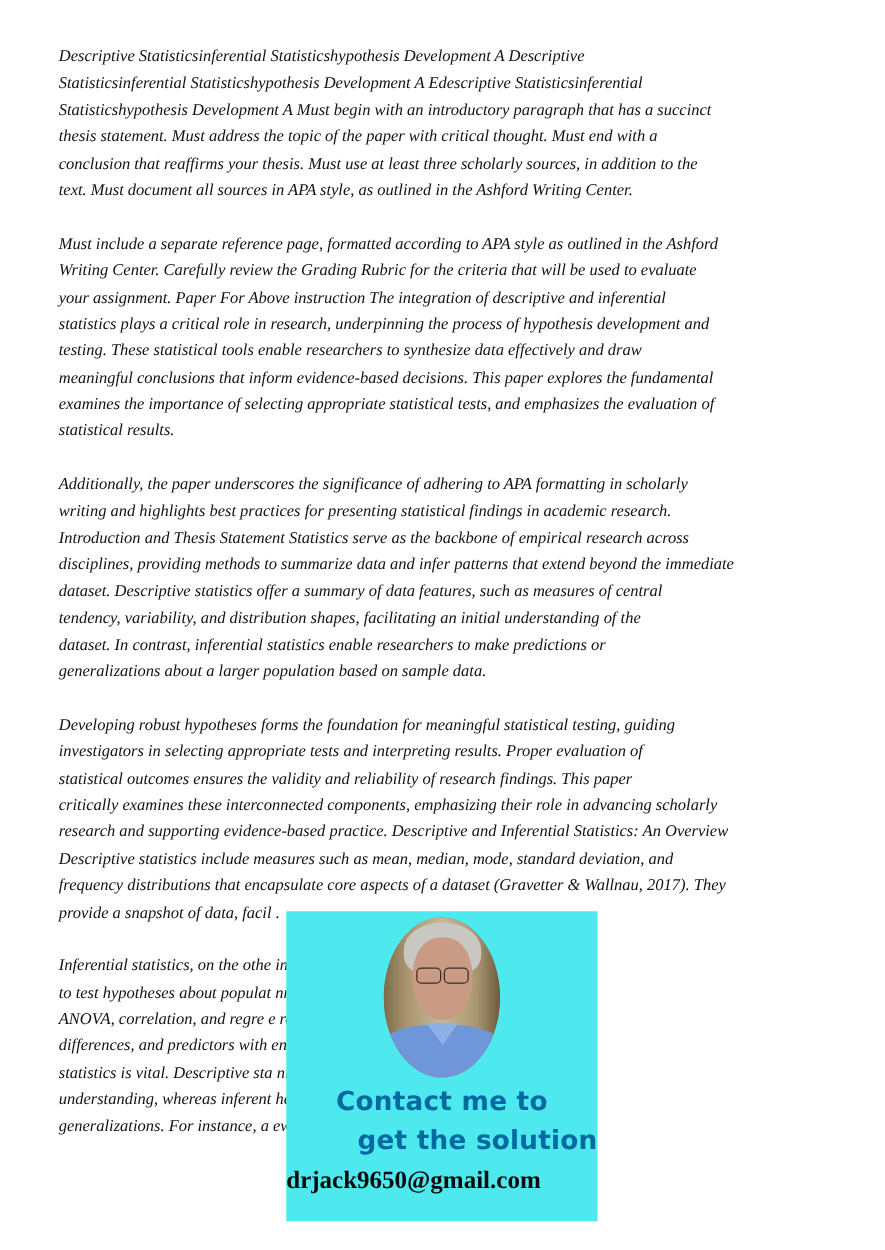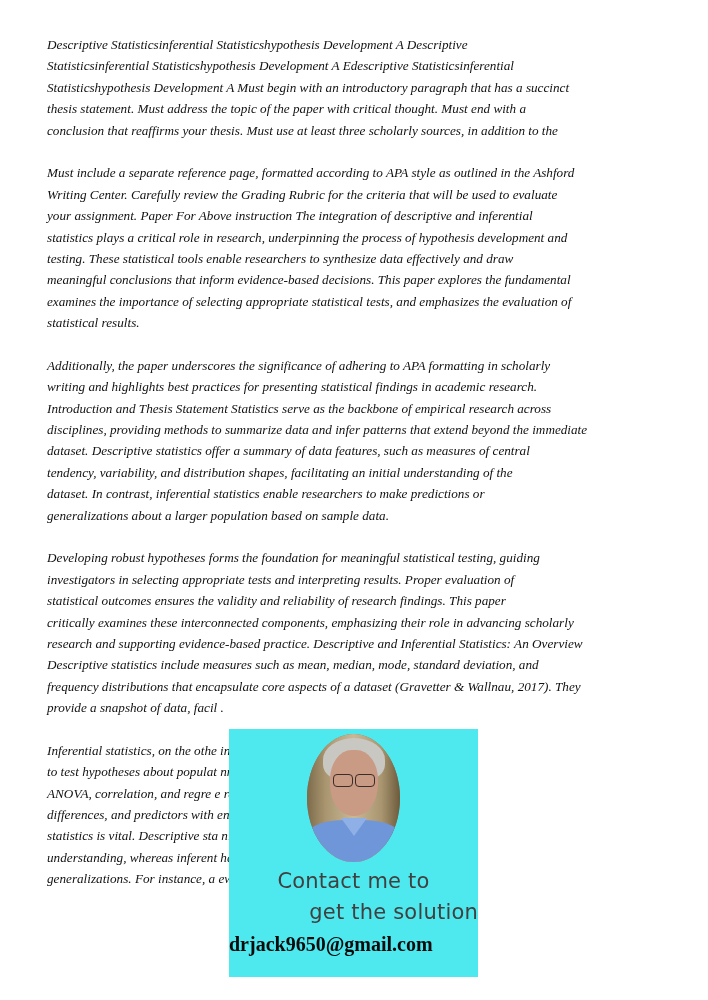--- a/index.html
+++ b/index.html
@@ -79,23 +79,23 @@
       position: absolute; left: 34px; top: 84px; width: 26px; height: 18px;
       background: #8fb0e6;
       clip-path: polygon(0 0, 50% 100%, 100% 0);
     }
     .promo-title {
       position: absolute;
       left: 0;
       width: 100%;
       text-align: center;
       font-family: "DejaVu Sans", "Liberation Sans", sans-serif;
-      font-weight: normal;
+      font-weight: bold;
       font-size: 21px;
-      color: #404040;
+      color: #0369a1;
       line-height: 30px;
       letter-spacing: 0.2px;
     }
     .promo-title.l1 { top: 137px; }
     .promo-title.l2 { top: 168px; text-align: right; }
     .promo-email {
       position: absolute;
       left: 0;
       top: 204px;
       width: 100%;
@@ -108,20 +108,21 @@
 </head>
 <body>
 
 <div class="page">
   <div class="para">
     <span class="line">Descriptive Statisticsinferential Statisticshypothesis Development A Descriptive</span>
     <span class="line">Statisticsinferential Statisticshypothesis Development A Edescriptive Statisticsinferential</span>
     <span class="line">Statisticshypothesis Development A Must begin with an introductory paragraph that has a succinct</span>
     <span class="line">thesis statement. Must address the topic of the paper with critical thought. Must end with a</span>
     <span class="line">conclusion that reaffirms your thesis. Must use at least three scholarly sources, in addition to the</span>
+    <span class="line">text. Must document all sources in APA style, as outlined in the Ashford Writing Center.</span>
   </div>
   <div class="para">
     <span class="line">Must include a separate reference page, formatted according to APA style as outlined in the Ashford</span>
     <span class="line">Writing Center. Carefully review the Grading Rubric for the criteria that will be used to evaluate</span>
     <span class="line">your assignment. Paper For Above instruction The integration of descriptive and inferential</span>
     <span class="line">statistics plays a critical role in research, underpinning the process of hypothesis development and</span>
     <span class="line">testing. These statistical tools enable researchers to synthesize data effectively and draw</span>
     <span class="line">meaningful conclusions that inform evidence-based decisions. This paper explores the fundamental</span>
     <span class="line">examines the importance of selecting appropriate statistical tests, and emphasizes the evaluation of</span>
     <span class="line">statistical results.</span>

